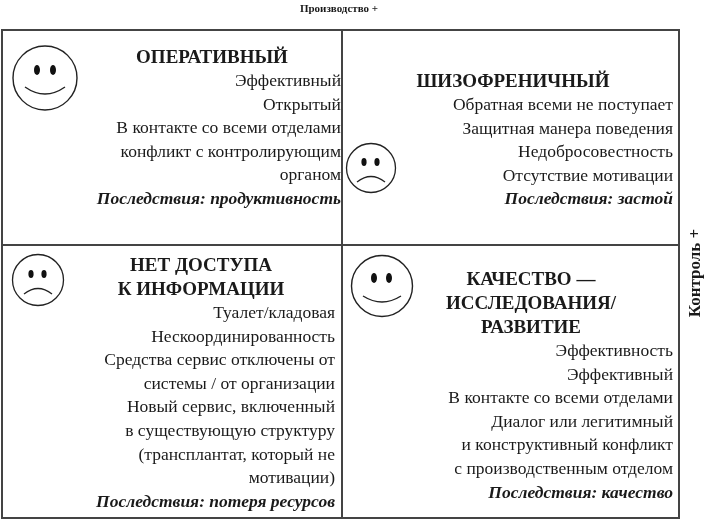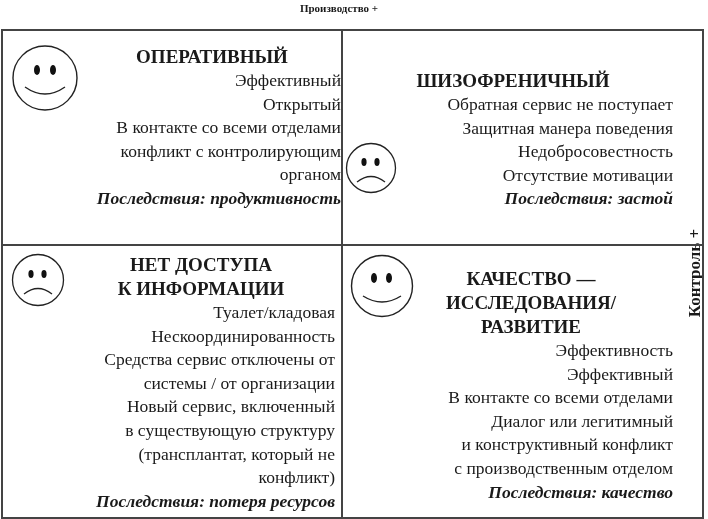--- a/index.html
+++ b/index.html
@@ -5,21 +5,21 @@
   html, body { margin: 0; padding: 0; background: #ffffff; }
   body { width: 708px; height: 519px; position: relative; overflow: hidden;
          font-family: "DejaVu Serif", "Liberation Serif", serif; color: #1a1a1a; }
   .axis-top { position: absolute; top: 2px; left: 0; width: 678px; text-align: center;
               font-family: "Liberation Serif", serif; font-weight: bold; font-size: 11px; }
   .axis-right { position: absolute; left: 682px; top: 29px; width: 26px; height: 488px;
                 display: flex; align-items: center; justify-content: center; }
   .axis-right span { transform: rotate(-90deg); white-space: nowrap; display: block;
                      font-family: "Liberation Serif", serif; font-weight: bold; font-size: 17px; }
   .grid { position: absolute; left: 1px; top: 29px; width: 675px; height: 486px;
-          border: 2px solid #444; box-sizing: content-box; padding-left: 24px; }
+          border: 2px solid #444; box-sizing: content-box; }
   .vline { position: absolute; left: 338px; top: 0; width: 2px; height: 100%; background: #444; }
   .hline { position: absolute; left: 0; top: 213px; width: 100%; height: 2px; background: #444; }
   .quad { position: absolute; font-family: "Liberation Serif", serif; font-size: 17.5px;
           line-height: 23.6px; text-align: center; }
   .title { font-weight: bold; font-size: 19px; line-height: 24px; }
   .conseq { font-weight: bold; font-style: italic; }
   .face { position: absolute; }
   .line { white-space: nowrap; text-align: right; }
 </style>
 </head>
@@ -51,21 +51,21 @@
   </div>
 
   <svg class="face" style="left:342px; top:111px;" width="52" height="52" viewBox="0 0 52 52">
     <circle cx="26" cy="26" r="24.5" fill="none" stroke="#222" stroke-width="1.3"></circle>
     <ellipse cx="19" cy="20" rx="2.6" ry="4" fill="#111"></ellipse>
     <ellipse cx="32" cy="20" rx="2.6" ry="4" fill="#111"></ellipse>
     <path d="M12 40 Q26 29 40 40" fill="none" stroke="#222" stroke-width="1.3"></path>
   </svg>
   <div class="quad" style="left:350px; top:38px; width:320px;">
     <div class="title">ШИЗОФРЕНИЧНЫЙ</div>
-    <div class="line">Обратная сервис не поступает</div>
+    <div class="line">Обратная всеми не поступает</div>
     <div class="line">Защитная манера поведения</div>
     <div class="line">Недобросовестность</div>
     <div class="line">Отсутствие мотивации</div>
     <div class="line conseq">Последствия: застой</div>
   </div>
 
   <svg class="face" style="left:8px; top:222px;" width="54" height="54" viewBox="0 0 54 54">
     <circle cx="27" cy="27" r="25.5" fill="none" stroke="#222" stroke-width="1.3"></circle>
     <ellipse cx="20" cy="21" rx="2.6" ry="4" fill="#111"></ellipse>
     <ellipse cx="33" cy="21" rx="2.6" ry="4" fill="#111"></ellipse>
@@ -74,21 +74,21 @@
   <div class="quad" style="left:14px; top:222px; width:318px;">
     <div class="title" style="padding-left:50px;">НЕТ ДОСТУПА</div>
     <div class="title" style="padding-left:50px;">К ИНФОРМАЦИИ</div>
     <div class="line">Туалет/кладовая</div>
     <div class="line">Нескоординированность</div>
     <div class="line">Средства сервис отключены от</div>
     <div class="line">системы / от организации</div>
     <div class="line">Новый сервис, включенный</div>
     <div class="line">в существующую структуру</div>
     <div class="line">(трансплантат, который не</div>
-    <div class="line">конфликт)</div>
+    <div class="line">мотивации)</div>
     <div class="line conseq">Последствия: потеря ресурсов</div>
   </div>
 
   <svg class="face" style="left:347px; top:223px;" width="64" height="64" viewBox="0 0 64 64">
     <circle cx="32" cy="32" r="30.5" fill="none" stroke="#222" stroke-width="1.4"></circle>
     <ellipse cx="24" cy="24" rx="3" ry="5" fill="#111"></ellipse>
     <ellipse cx="39" cy="24" rx="3" ry="5" fill="#111"></ellipse>
     <path d="M13 42 Q32 54 51 42" fill="none" stroke="#222" stroke-width="1.4"></path>
   </svg>
   <div class="quad" style="left:350px; top:236px; width:320px;">

